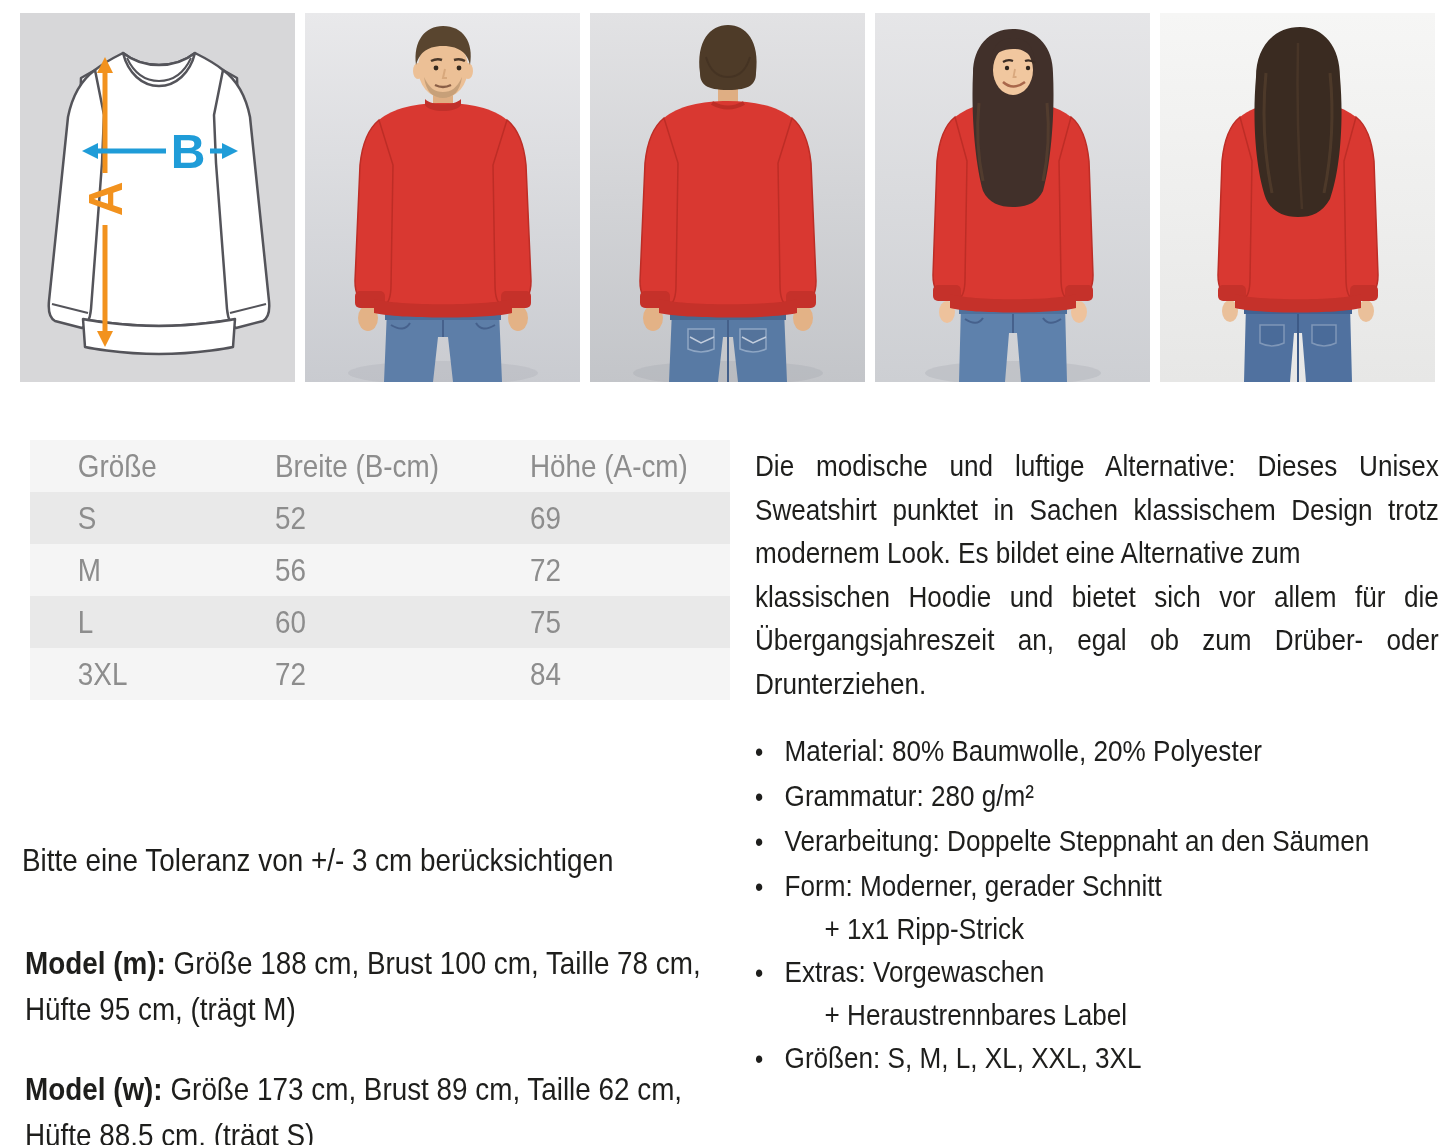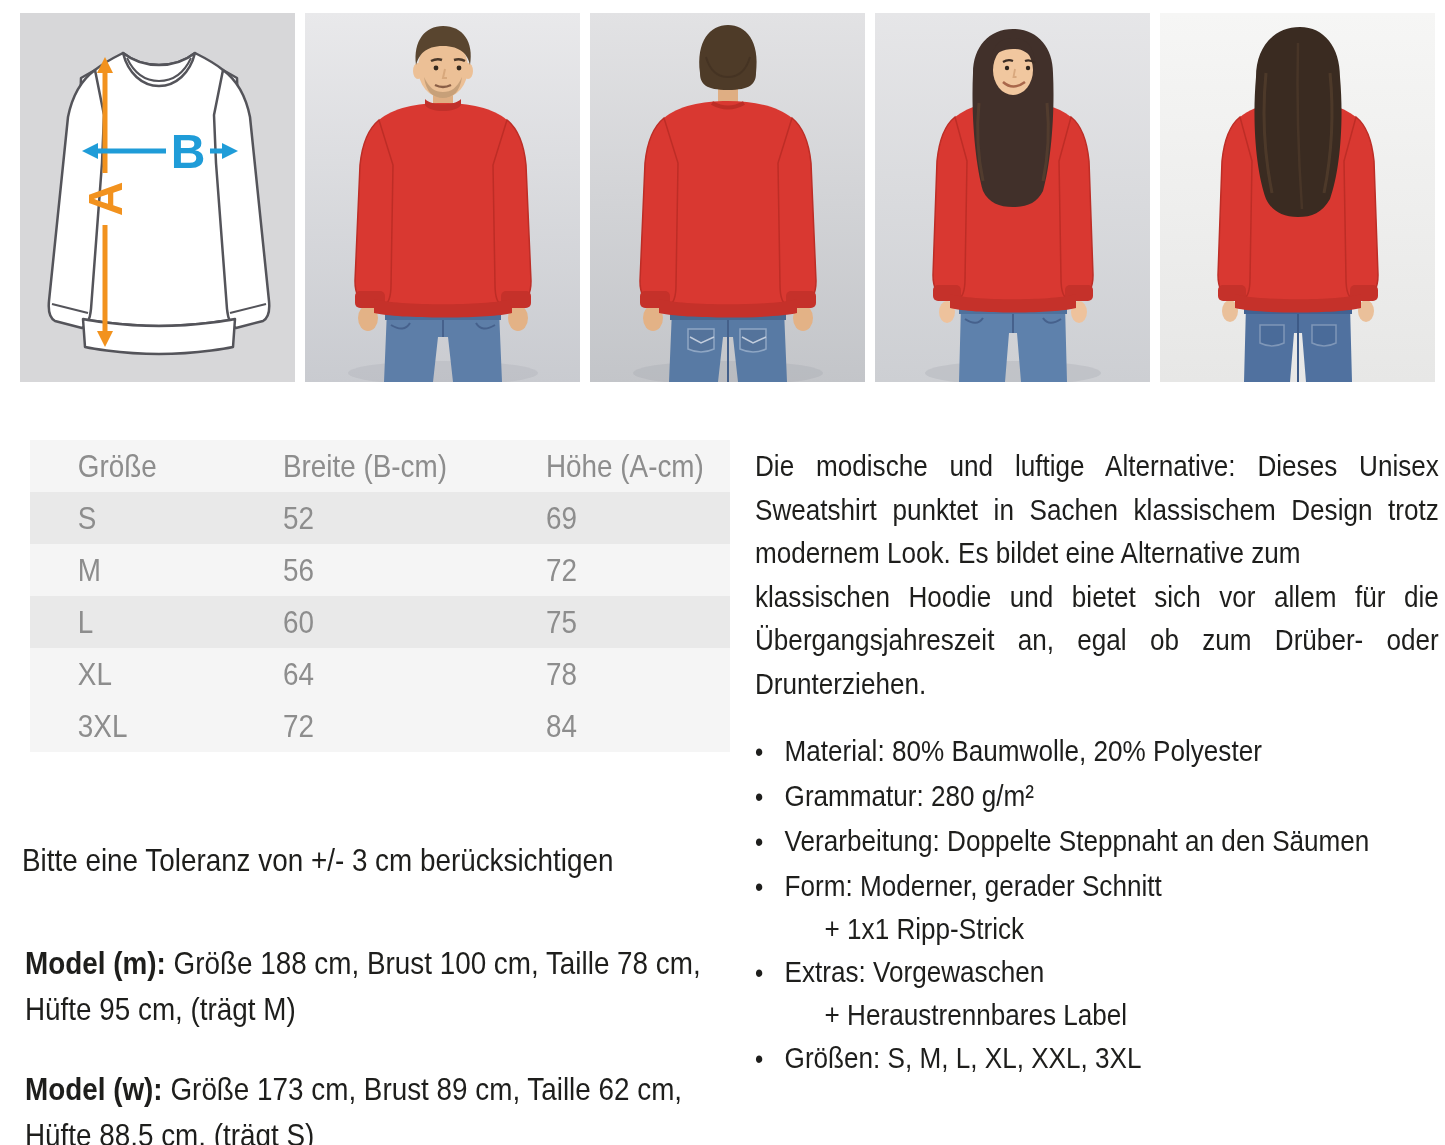--- a/index.html
+++ b/index.html
@@ -10,21 +10,21 @@
   }
   figure{margin:0;padding:0;}
   svg{display:block;}
 
   
   .photo-row{position:absolute;left:20px;top:13px;display:flex;gap:10px;}
   .panel{width:275px;height:369px;overflow:hidden;}
 
   
   .size-table{position:absolute;left:30px;top:440px;width:700px;font-size:32px;color:#8d8d8d;}
-  .trow{display:grid;grid-template-columns:245px 255px 200px;height:52px;align-items:center;gap:8px;}
+  .trow{display:grid;grid-template-columns:245px 255px 200px;height:52px;align-items:center;}
   .trow.light{background:#f5f5f5;}
   .trow.shade{background:#e9e9e9;}
   .cell{transform:scaleX(0.87);transform-origin:0 50%;white-space:nowrap;}
   .c1{padding-left:55px;}
 
   
   .tolerance{
     position:absolute;left:22px;top:808px;font-size:32px;line-height:40px;
     transform:scaleX(0.87);transform-origin:0 0;white-space:nowrap;
   }
@@ -255,25 +255,20 @@
     <div class="cell c1">M</div>
     <div class="cell">56</div>
     <div class="cell">72</div>
   </div>
   <div class="trow shade">
     <div class="cell c1">L</div>
     <div class="cell">60</div>
     <div class="cell">75</div>
   </div>
   <div class="trow light">
-    <div class="cell c1">XL</div>
-    <div class="cell">64</div>
-    <div class="cell">78</div>
-  </div>
-  <div class="trow light">
     <div class="cell c1">3XL</div>
     <div class="cell">72</div>
     <div class="cell">84</div>
   </div>
 </div>
 
 <p class="tolerance">Bitte eine Toleranz von +/- 3 cm berücksichtigen</p>
 
 <p class="model-info" id="model-m"><span class="mlabel">Model (m):</span><span>Größe 188 cm, Brust 100 cm, Taille 78 cm, Hüfte 95 cm, (trägt M)</span></p>
 

